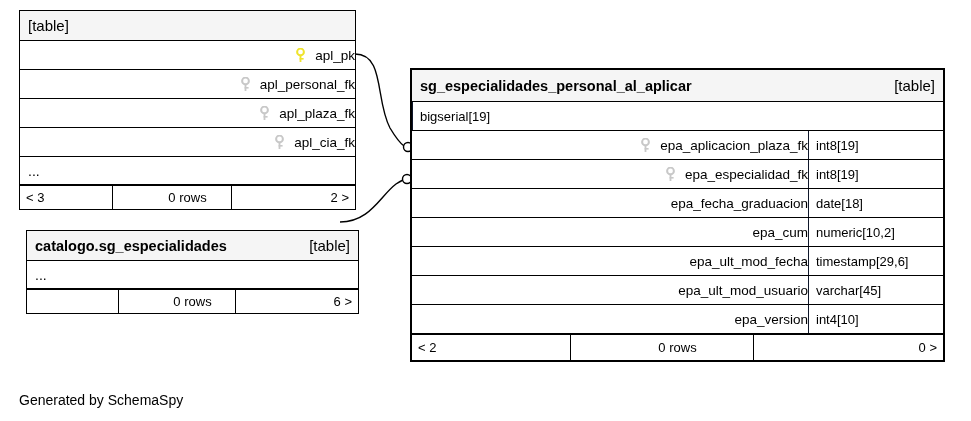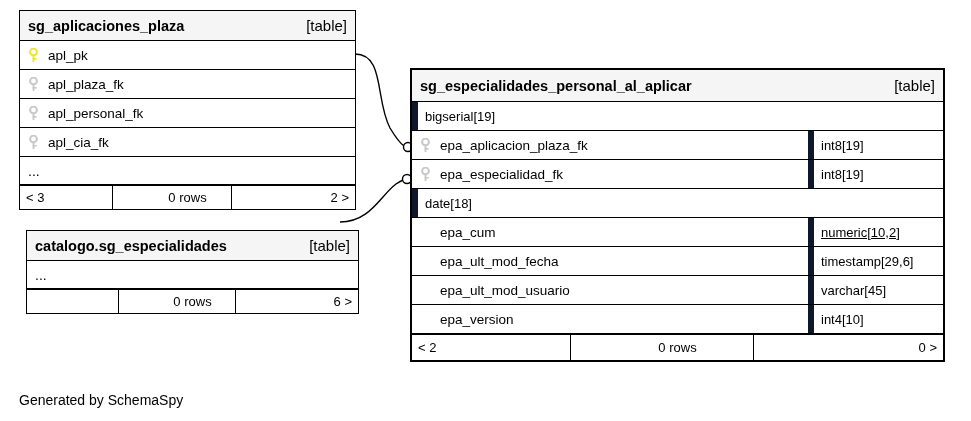--- a/index.html
+++ b/index.html
@@ -66,24 +66,25 @@
   }
   .row:last-child {
     border-bottom: none;
   }
   .row .namecell {
     display: flex;
     align-items: center;
     flex: 1 1 auto;
     padding-left: 8px;
     overflow: hidden;
+    justify-content: flex-end;
   }
   .row .typecell {
     box-sizing: border-box;
-    border-left: 6px solid #0f172a;
+    border-left: 1px solid #0f172a;
     padding-left: 7px;
     font-size: 13px;
     color: #000;
     align-self: stretch;
     display: flex;
     align-items: center;
     white-space: nowrap;
   }
   .col-name {
     font-size: 13.5px;
@@ -155,21 +156,20 @@
     <circle cx="408" cy="147" r="4.5" fill="#ffffff" stroke="#000000" stroke-width="1.4"></circle>
     <path d="M 412 147 L 419 142 M 412 147 L 419 152 M 412 147 L 419 147" fill="none" stroke="#000000" stroke-width="1.4"></path>
 
     <path d="M 340 222 C 370 222, 380 196, 396 184 C 399 182, 401 181, 403 180" fill="none" stroke="#000000" stroke-width="1.4"></path>
     <circle cx="407" cy="179" r="4.5" fill="#ffffff" stroke="#000000" stroke-width="1.4"></circle>
     <path d="M 412 178 L 419 173 M 412 178 L 419 183 M 412 178 L 419 178" fill="none" stroke="#000000" stroke-width="1.4"></path>
   </svg>
 
   <div class="table-box thin" style="left:19px; top:10px; width:337px;">
     <div class="tbl-header">
-      <span class="tbl-title">sg_aplicaciones_plaza</span>
       <span class="tbl-tag">[table]</span>
     </div>
 
     <div class="row">
       <div class="namecell">
         <span class="icon-slot">
           <svg width="11" height="15" viewBox="0 0 11 15">
             <circle cx="5.5" cy="4" r="3.4" fill="none" stroke="#efe32c" stroke-width="2"></circle>
             <rect x="4.6" y="6.5" width="1.8" height="7.5" fill="#efe32c"></rect>
             <rect x="4.6" y="10" width="4" height="1.6" fill="#efe32c"></rect>
@@ -181,34 +181,34 @@
 
     <div class="row">
       <div class="namecell">
         <span class="icon-slot">
           <svg width="11" height="15" viewBox="0 0 11 15">
             <circle cx="5.5" cy="4" r="3.4" fill="none" stroke="#c8c8c8" stroke-width="2"></circle>
             <rect x="4.6" y="6.5" width="1.8" height="7.5" fill="#c8c8c8"></rect>
             <rect x="4.6" y="10" width="4" height="1.6" fill="#c8c8c8"></rect>
           </svg>
         </span>
+        <span class="col-name">apl_personal_fk</span>
+      </div>
+    </div>
+
+    <div class="row">
+      <div class="namecell">
+        <span class="icon-slot">
+          <svg width="11" height="15" viewBox="0 0 11 15">
+            <circle cx="5.5" cy="4" r="3.4" fill="none" stroke="#c8c8c8" stroke-width="2"></circle>
+            <rect x="4.6" y="6.5" width="1.8" height="7.5" fill="#c8c8c8"></rect>
+            <rect x="4.6" y="10" width="4" height="1.6" fill="#c8c8c8"></rect>
+          </svg>
+        </span>
         <span class="col-name">apl_plaza_fk</span>
-      </div>
-    </div>
-
-    <div class="row">
-      <div class="namecell">
-        <span class="icon-slot">
-          <svg width="11" height="15" viewBox="0 0 11 15">
-            <circle cx="5.5" cy="4" r="3.4" fill="none" stroke="#c8c8c8" stroke-width="2"></circle>
-            <rect x="4.6" y="6.5" width="1.8" height="7.5" fill="#c8c8c8"></rect>
-            <rect x="4.6" y="10" width="4" height="1.6" fill="#c8c8c8"></rect>
-          </svg>
-        </span>
-        <span class="col-name">apl_personal_fk</span>
       </div>
     </div>
 
     <div class="row">
       <div class="namecell">
         <span class="icon-slot">
           <svg width="11" height="15" viewBox="0 0 11 15">
             <circle cx="5.5" cy="4" r="3.4" fill="none" stroke="#c8c8c8" stroke-width="2"></circle>
             <rect x="4.6" y="6.5" width="1.8" height="7.5" fill="#c8c8c8"></rect>
             <rect x="4.6" y="10" width="4" height="1.6" fill="#c8c8c8"></rect>
@@ -274,29 +274,33 @@
             <rect x="4.6" y="6.5" width="1.8" height="7.5" fill="#c8c8c8"></rect>
             <rect x="4.6" y="10" width="4" height="1.6" fill="#c8c8c8"></rect>
           </svg>
         </span>
         <span class="col-name">epa_especialidad_fk</span>
       </div>
       <div class="typecell" style="width:135px;">int8[19]</div>
     </div>
 
     <div class="row">
+      <div class="namecell">
+        <span class="icon-slot"></span>
+        <span class="col-name">epa_fecha_graduacion</span>
+      </div>
       <div class="typecell" style="width:135px;">date[18]</div>
     </div>
 
     <div class="row">
       <div class="namecell">
         <span class="icon-slot"></span>
         <span class="col-name">epa_cum</span>
       </div>
-      <div class="typecell" style="width:135px;text-decoration:underline;">numeric[10,2]</div>
+      <div class="typecell" style="width:135px;">numeric[10,2]</div>
     </div>
 
     <div class="row">
       <div class="namecell">
         <span class="icon-slot"></span>
         <span class="col-name">epa_ult_mod_fecha</span>
       </div>
       <div class="typecell" style="width:135px;">timestamp[29,6]</div>
     </div>
 

